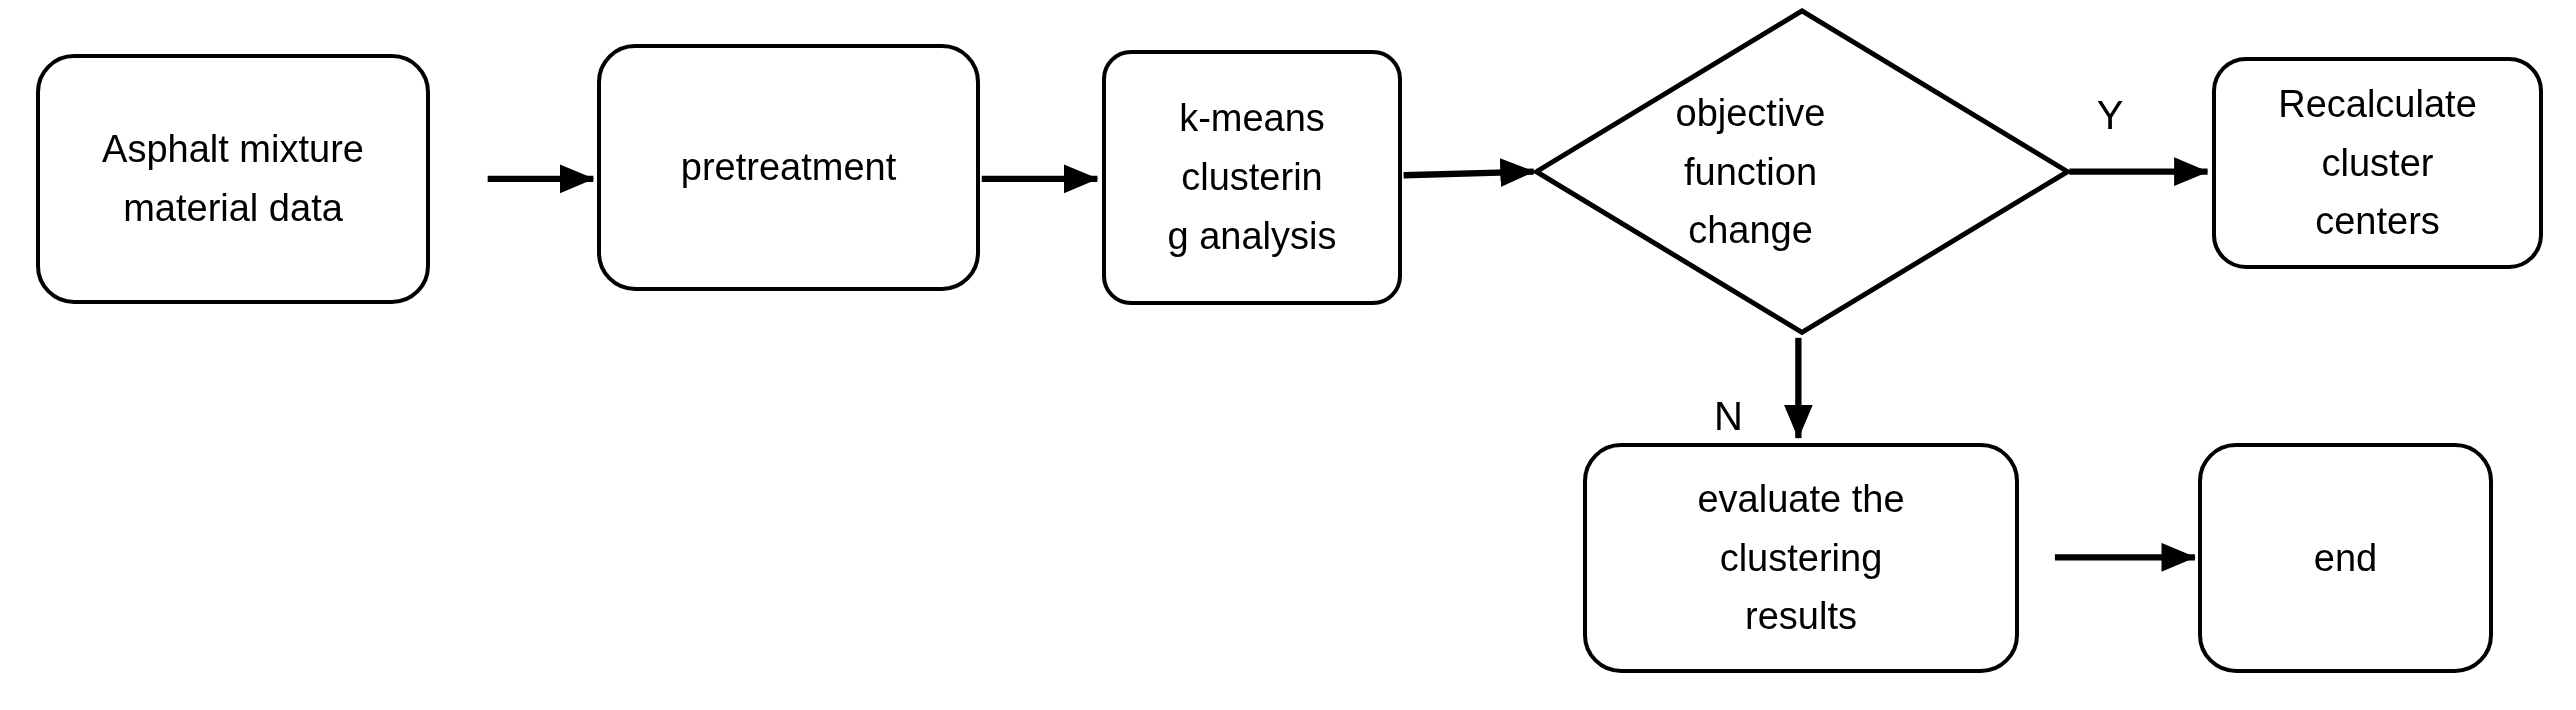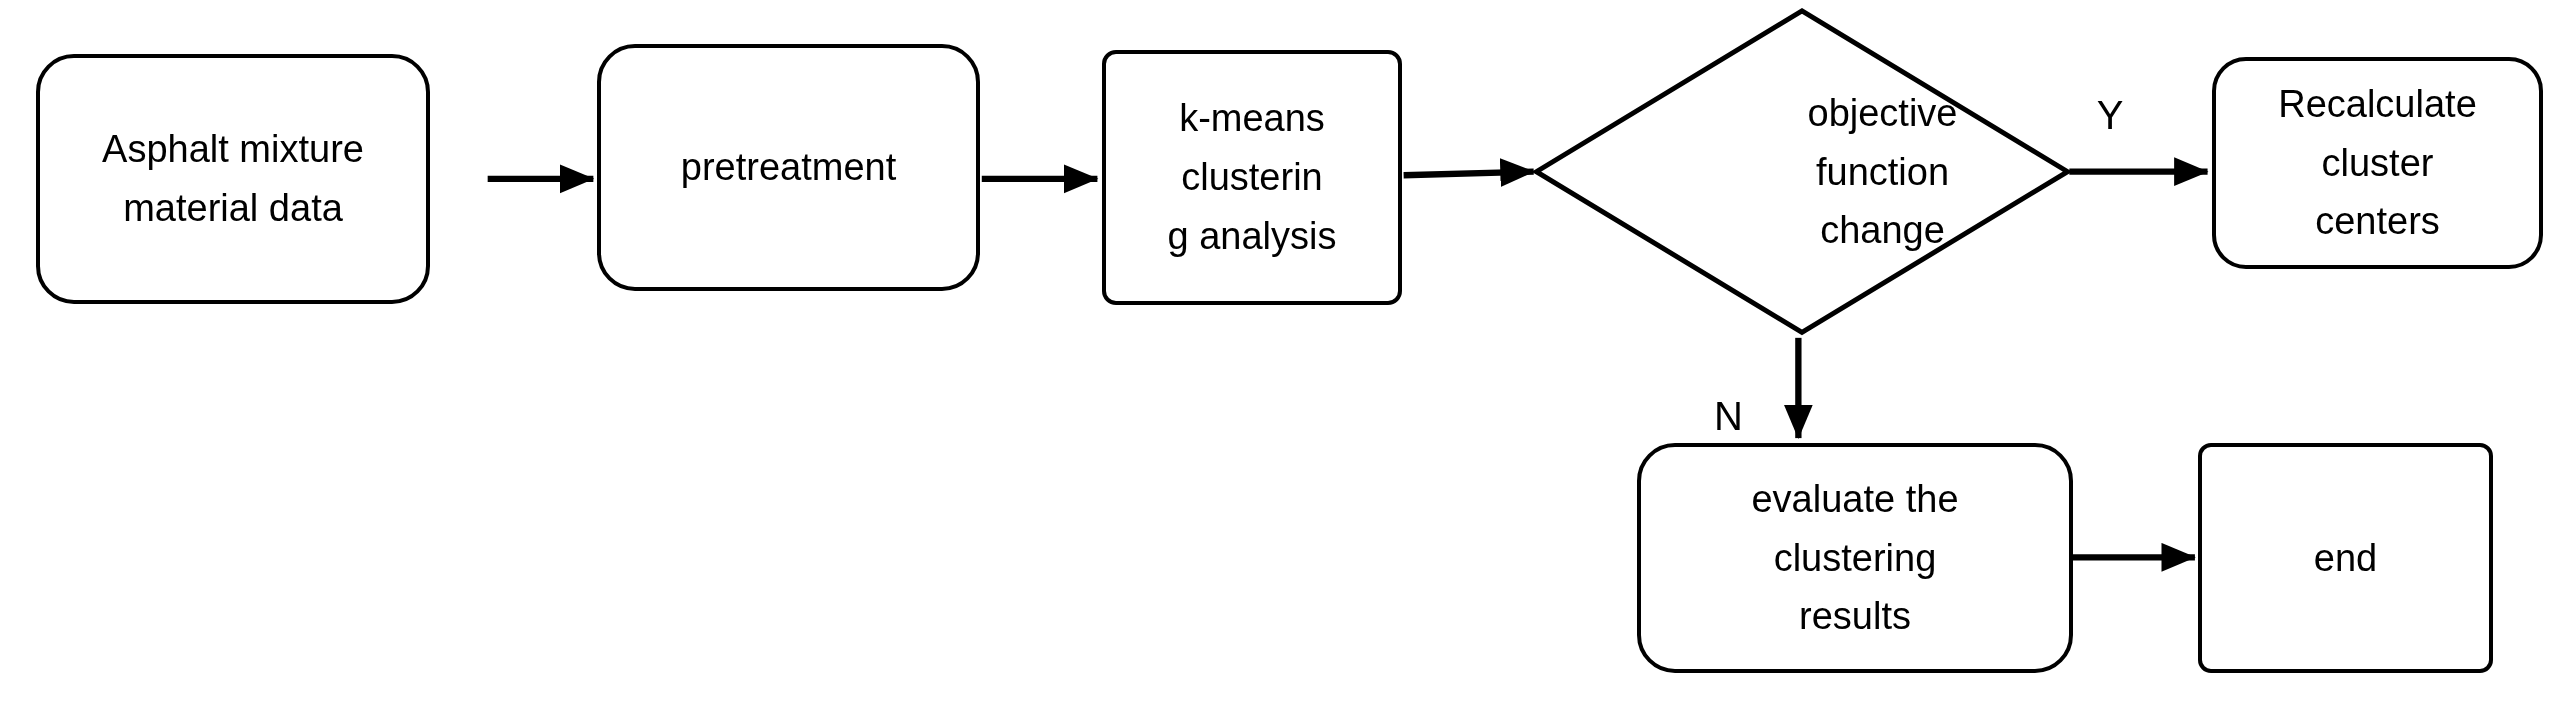--- a/index.html
+++ b/index.html
@@ -83,36 +83,36 @@
     <line x1="1990" y1="374" x2="1990" y2="485" stroke="#000000" stroke-width="7" marker-end="url(#arrowhead)"></line>
 
     <line x1="2274" y1="617" x2="2429" y2="617" stroke="#000000" stroke-width="7" marker-end="url(#arrowhead)"></line>
   </svg>
 
   <div class="node" style="left:36px; top:54px; width:394px; height:250px;">Asphalt mixture
 material data</div>
 
   <div class="node" style="left:597px; top:44px; width:383px; height:247px;">pretreatment</div>
 
-  <div class="node" style="left:1102px; top:50px; width:300px; height:255px; border-radius:14px;">k-means
+  <div class="node" style="left:1102px; top:50px; width:300px; height:255px; border-radius:29px;">k-means
 clusterin
 g analysis</div>
 
-  <div class="diamond-label" style="left:1720px; top:80px; width:325px; height:184px;">objective
+  <div class="diamond-label" style="left:1588px; top:80px; width:325px; height:184px;">objective
 function
 change</div>
 
   <div class="node" style="left:2212px; top:57px; width:331px; height:212px; border-radius:34px;">Recalculate
 cluster
 centers</div>
 
-  <div class="node" style="left:1637px; top:443px; width:436px; height:230px;">evaluate the
+  <div class="node" style="left:1583px; top:443px; width:436px; height:230px;">evaluate the
 clustering
 results</div>
 
-  <div class="node" style="left:2198px; top:443px; width:295px; height:230px;border-radius:13px;">end</div>
+  <div class="node" style="left:2198px; top:443px; width:295px; height:230px;">end</div>
 
   <div class="edge-label" style="left:2074px; top:89px; width:72px; height:52px;">Y</div>
 
   <div class="edge-label" style="left:1696px; top:390px; width:65px; height:52px;">N</div>
 
 </div>
 
 
 </body></html>

